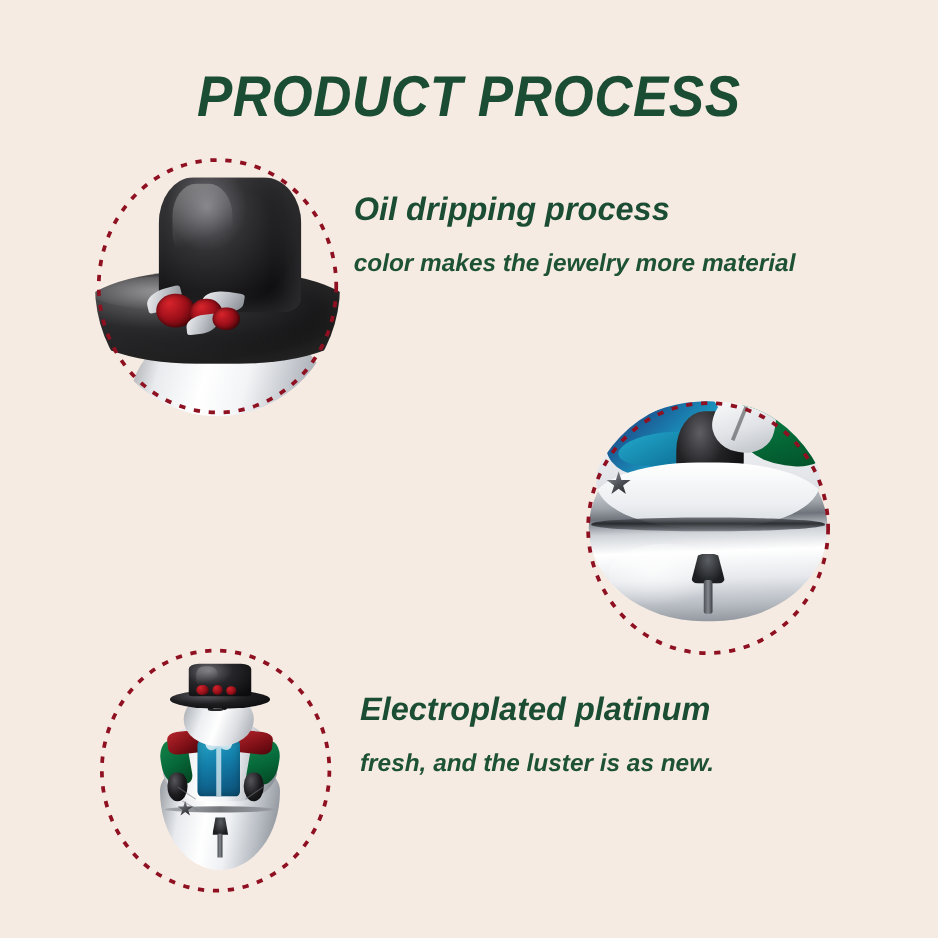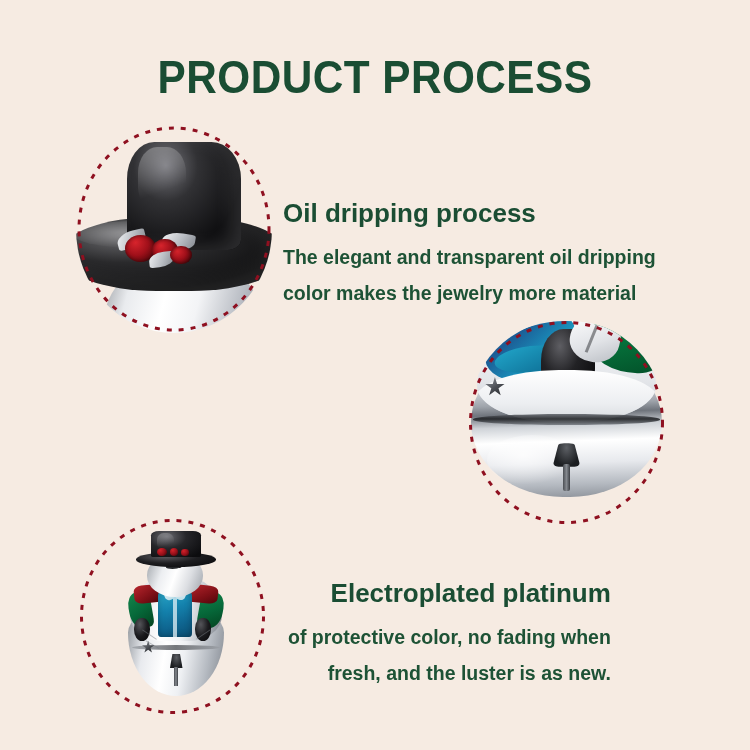--- a/index.html
+++ b/index.html
@@ -3,21 +3,21 @@
 <meta charset="utf-8">
 <style>
   * { margin:0; padding:0; box-sizing:border-box; }
   html,body { width:750px; height:750px; }
   body {
     background:#f6ebe2;
     font-family:"Liberation Sans", sans-serif;
     position:relative;
     overflow:hidden;
   }
-  .page { position:relative; width:750px; height:698px; }
+  .page { position:relative; width:750px; height:698px;font-style:italic; }
 
   
   .title {
     position:absolute; top:50px; left:0; width:750px;
     text-align:center;
     font-size:46px;
     font-weight:bold;
     letter-spacing:0.5px;
     color:#1a4d33;
     transform:scaleX(0.92);
@@ -26,32 +26,31 @@
 
   
   .block { position:absolute; }
   .block .hd {
     color:#1a4d33;
     font-weight:bold;
     font-size:26px;
     line-height:30px;
     white-space:nowrap;
     margin-bottom:11px;
-    margin-top:46px;
   }
   .block .ln {
     color:#1d5235;
     font-weight:bold;
     font-size:19.5px;
     line-height:36px;
     white-space:nowrap;
   }
   #block-oil      { left:283px; top:152px; }
   #block-silver   { left:28px;  top:348px; }
-  #block-plating  { left:288px; top:532px;text-align:right; }
+  #block-plating  { left:288px; top:552px; }
 
   
   .circle-wrap { position:absolute; }
   .dashed-ring {
     position:absolute; inset:0;
     border-radius:50%;
     pointer-events:none;
   }
   .dashed-ring svg { display:block; overflow:visible; }
   .shot {
@@ -347,21 +346,20 @@
     </div>
     <div class="dashed-ring">
       <svg width="196" height="208" viewBox="0 0 196 208" aria-hidden="true">
         <ellipse cx="98" cy="104" rx="95" ry="101" fill="none" stroke="#8f1020" stroke-width="3" stroke-dasharray="5 7" stroke-linecap="butt"></ellipse>
       </svg>
     </div>
   </div>
 
   <div class="block" id="block-oil">
     <div class="hd">Oil dripping process</div>
-    <div class="ln">The elegant and transparent oil dripping</div>
     <div class="ln">color makes the jewelry more material</div>
   </div>
 
 
   <div class="circle-wrap" id="circ-2">
     <div class="shot">
       <div class="art2">
         <div class="a2-bell"></div>
         <div class="a2-top">
           <div class="a2-blue"></div>
@@ -437,17 +435,16 @@
     </div>
     <div class="dashed-ring">
       <svg width="187" height="199" viewBox="0 0 187 199" aria-hidden="true">
         <ellipse cx="93.5" cy="99.5" rx="91" ry="96" fill="none" stroke="#8f1020" stroke-width="3" stroke-dasharray="5 7" stroke-linecap="butt"></ellipse>
       </svg>
     </div>
   </div>
 
   <div class="block" id="block-plating">
     <div class="hd">Electroplated platinum</div>
-    <div class="ln">of protective color, no fading when</div>
     <div class="ln">fresh, and the luster is as new.</div>
   </div>
 
 </div>
 
 </body></html>

